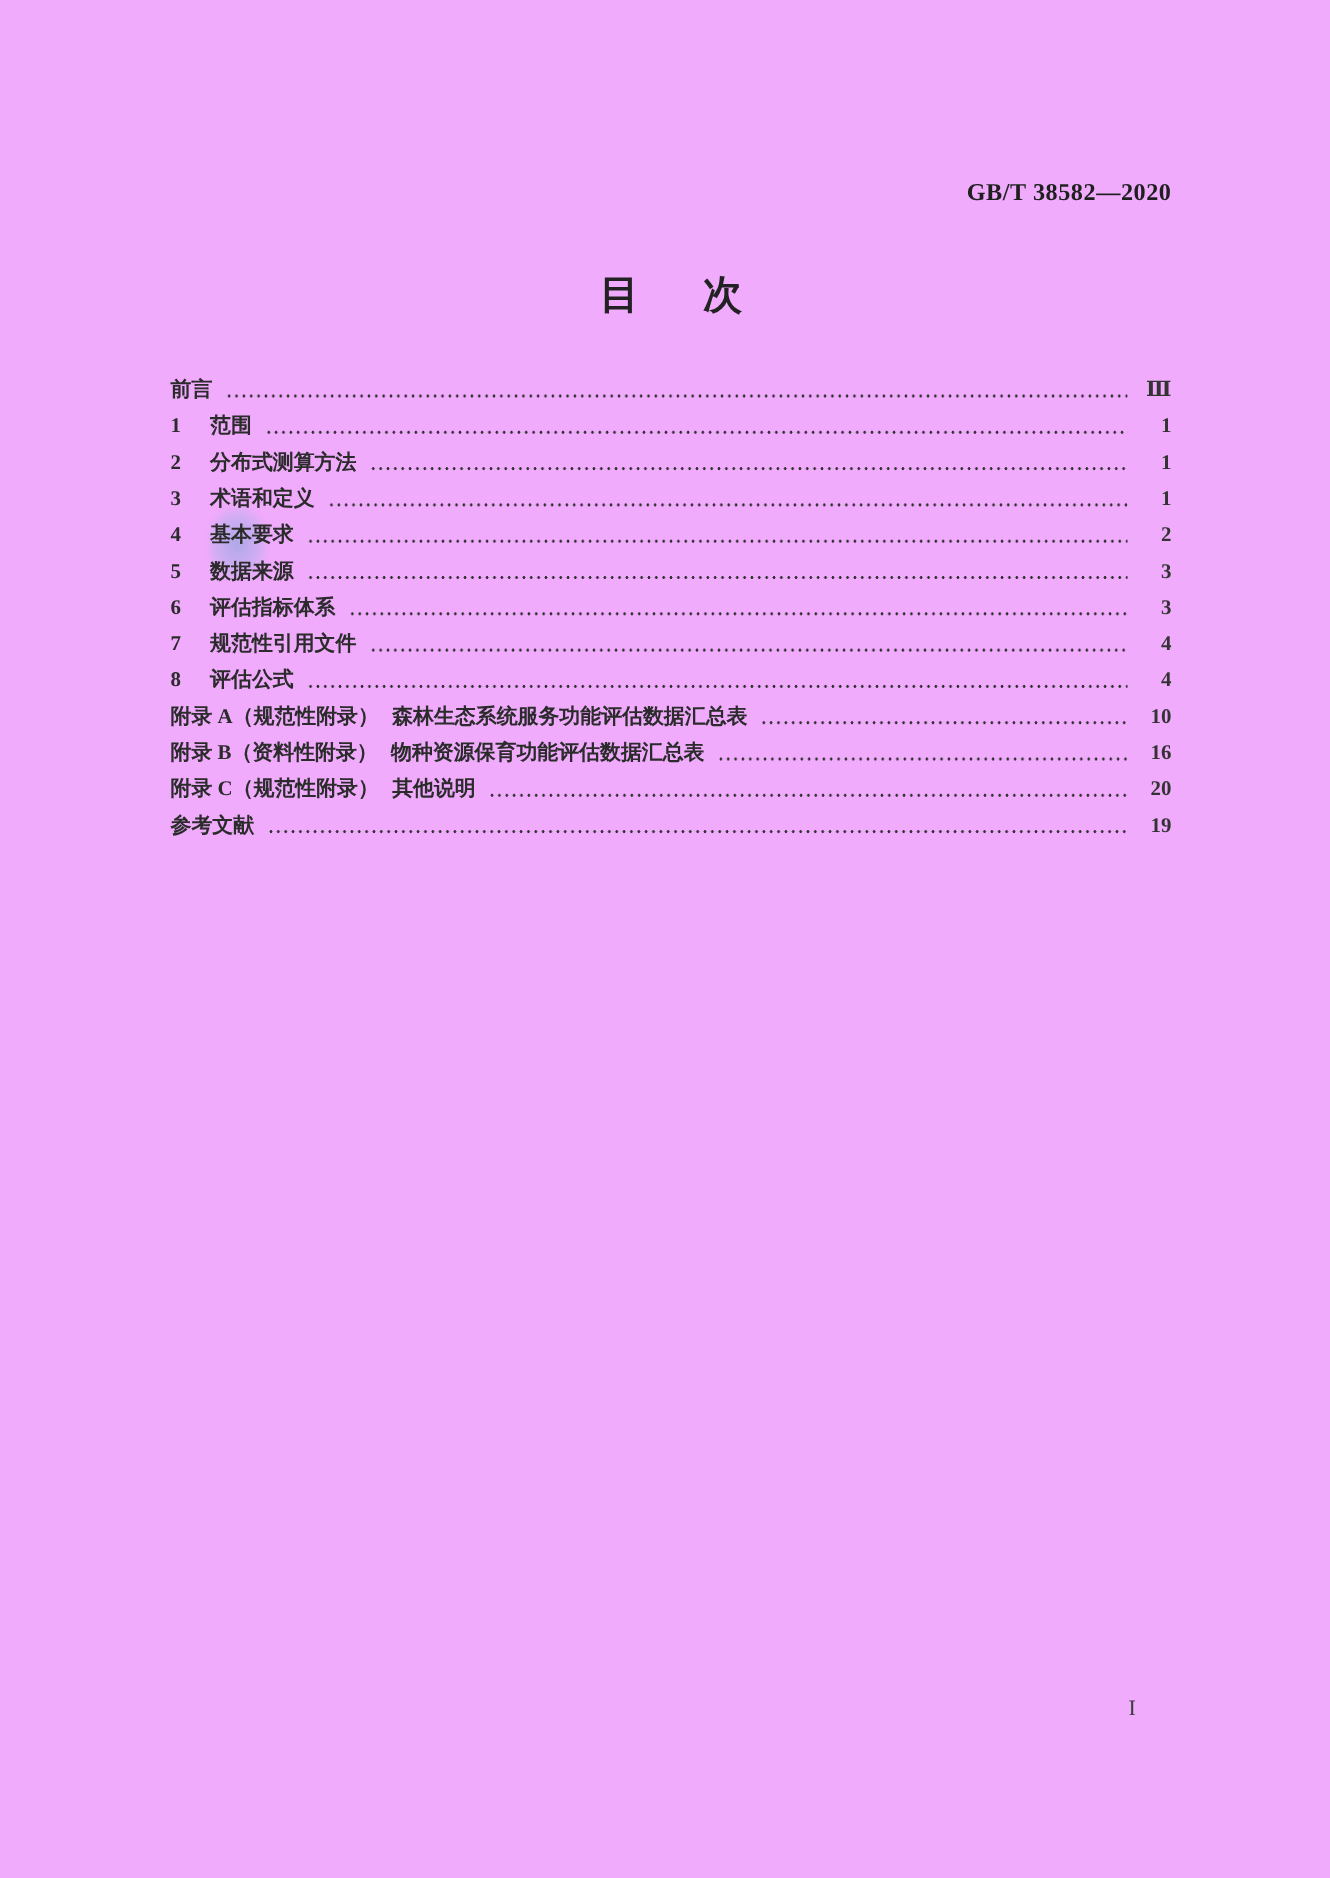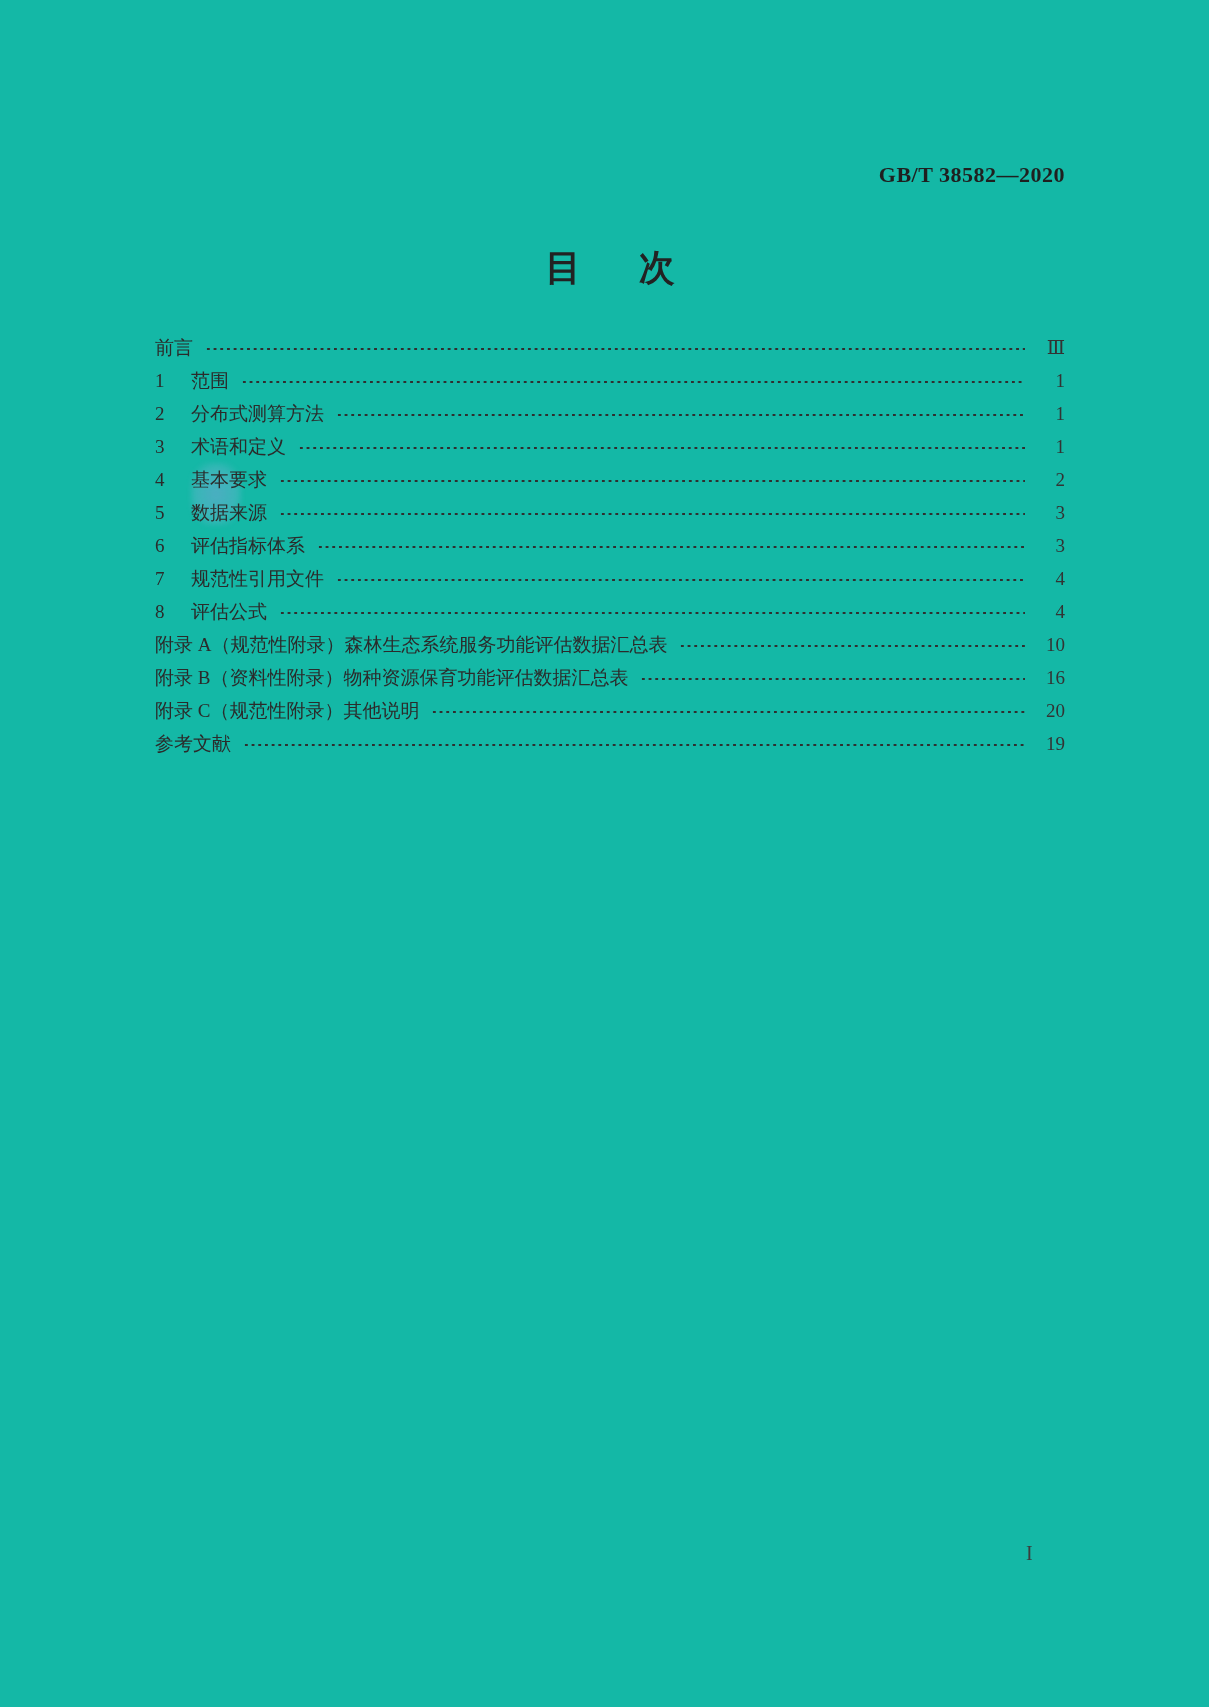--- a/index.html
+++ b/index.html
@@ -4,21 +4,21 @@
 <style>
   html, body {
     margin: 0;
     padding: 0;
     background: #ffffff;
   }
   .page {
     position: relative;
     width: 1209px;
     height: 1707px;
-    background: #14b8a6;
+    background: #f0abfc;
     font-family: "Liberation Serif", "DejaVu Serif", serif;
     color: #2b2b2b;
     overflow: hidden;
   }
   .header-code {
     position: absolute;
     top: 162px;
     right: 144px;
     font-size: 22px;
     font-weight: bold;
@@ -53,35 +53,36 @@
     pointer-events: none;
   }
   .toc {
     position: absolute;
     top: 331px;
     left: 155px;
     width: 910px;
   }
   .toc-row {
     display: flex;
-    align-items: center;
+    align-items: flex-end;
     height: 33px;
     font-size: 19px;
     color: #2b2b2b;
     line-height: 1;
     white-space: nowrap;
+    font-weight: bold;
   }
   .toc-num {
     display: inline-block;
   }
   .toc-num:not(:empty) {
     width: 36px;
   }
   .toc-sub:not(:empty) {
-    margin-left: 0;
+    margin-left: 12px;
   }
   .toc-dots {
     flex: 1;
     height: 8px;
     margin: 3px 10px 0 12px;
     background-image: radial-gradient(circle, #2f2f2f 1.1px, rgba(0,0,0,0) 1.45px);
     background-size: 6.7px 8px;
     background-repeat: repeat-x;
     background-position: 0 center;
     min-width: 20px;

